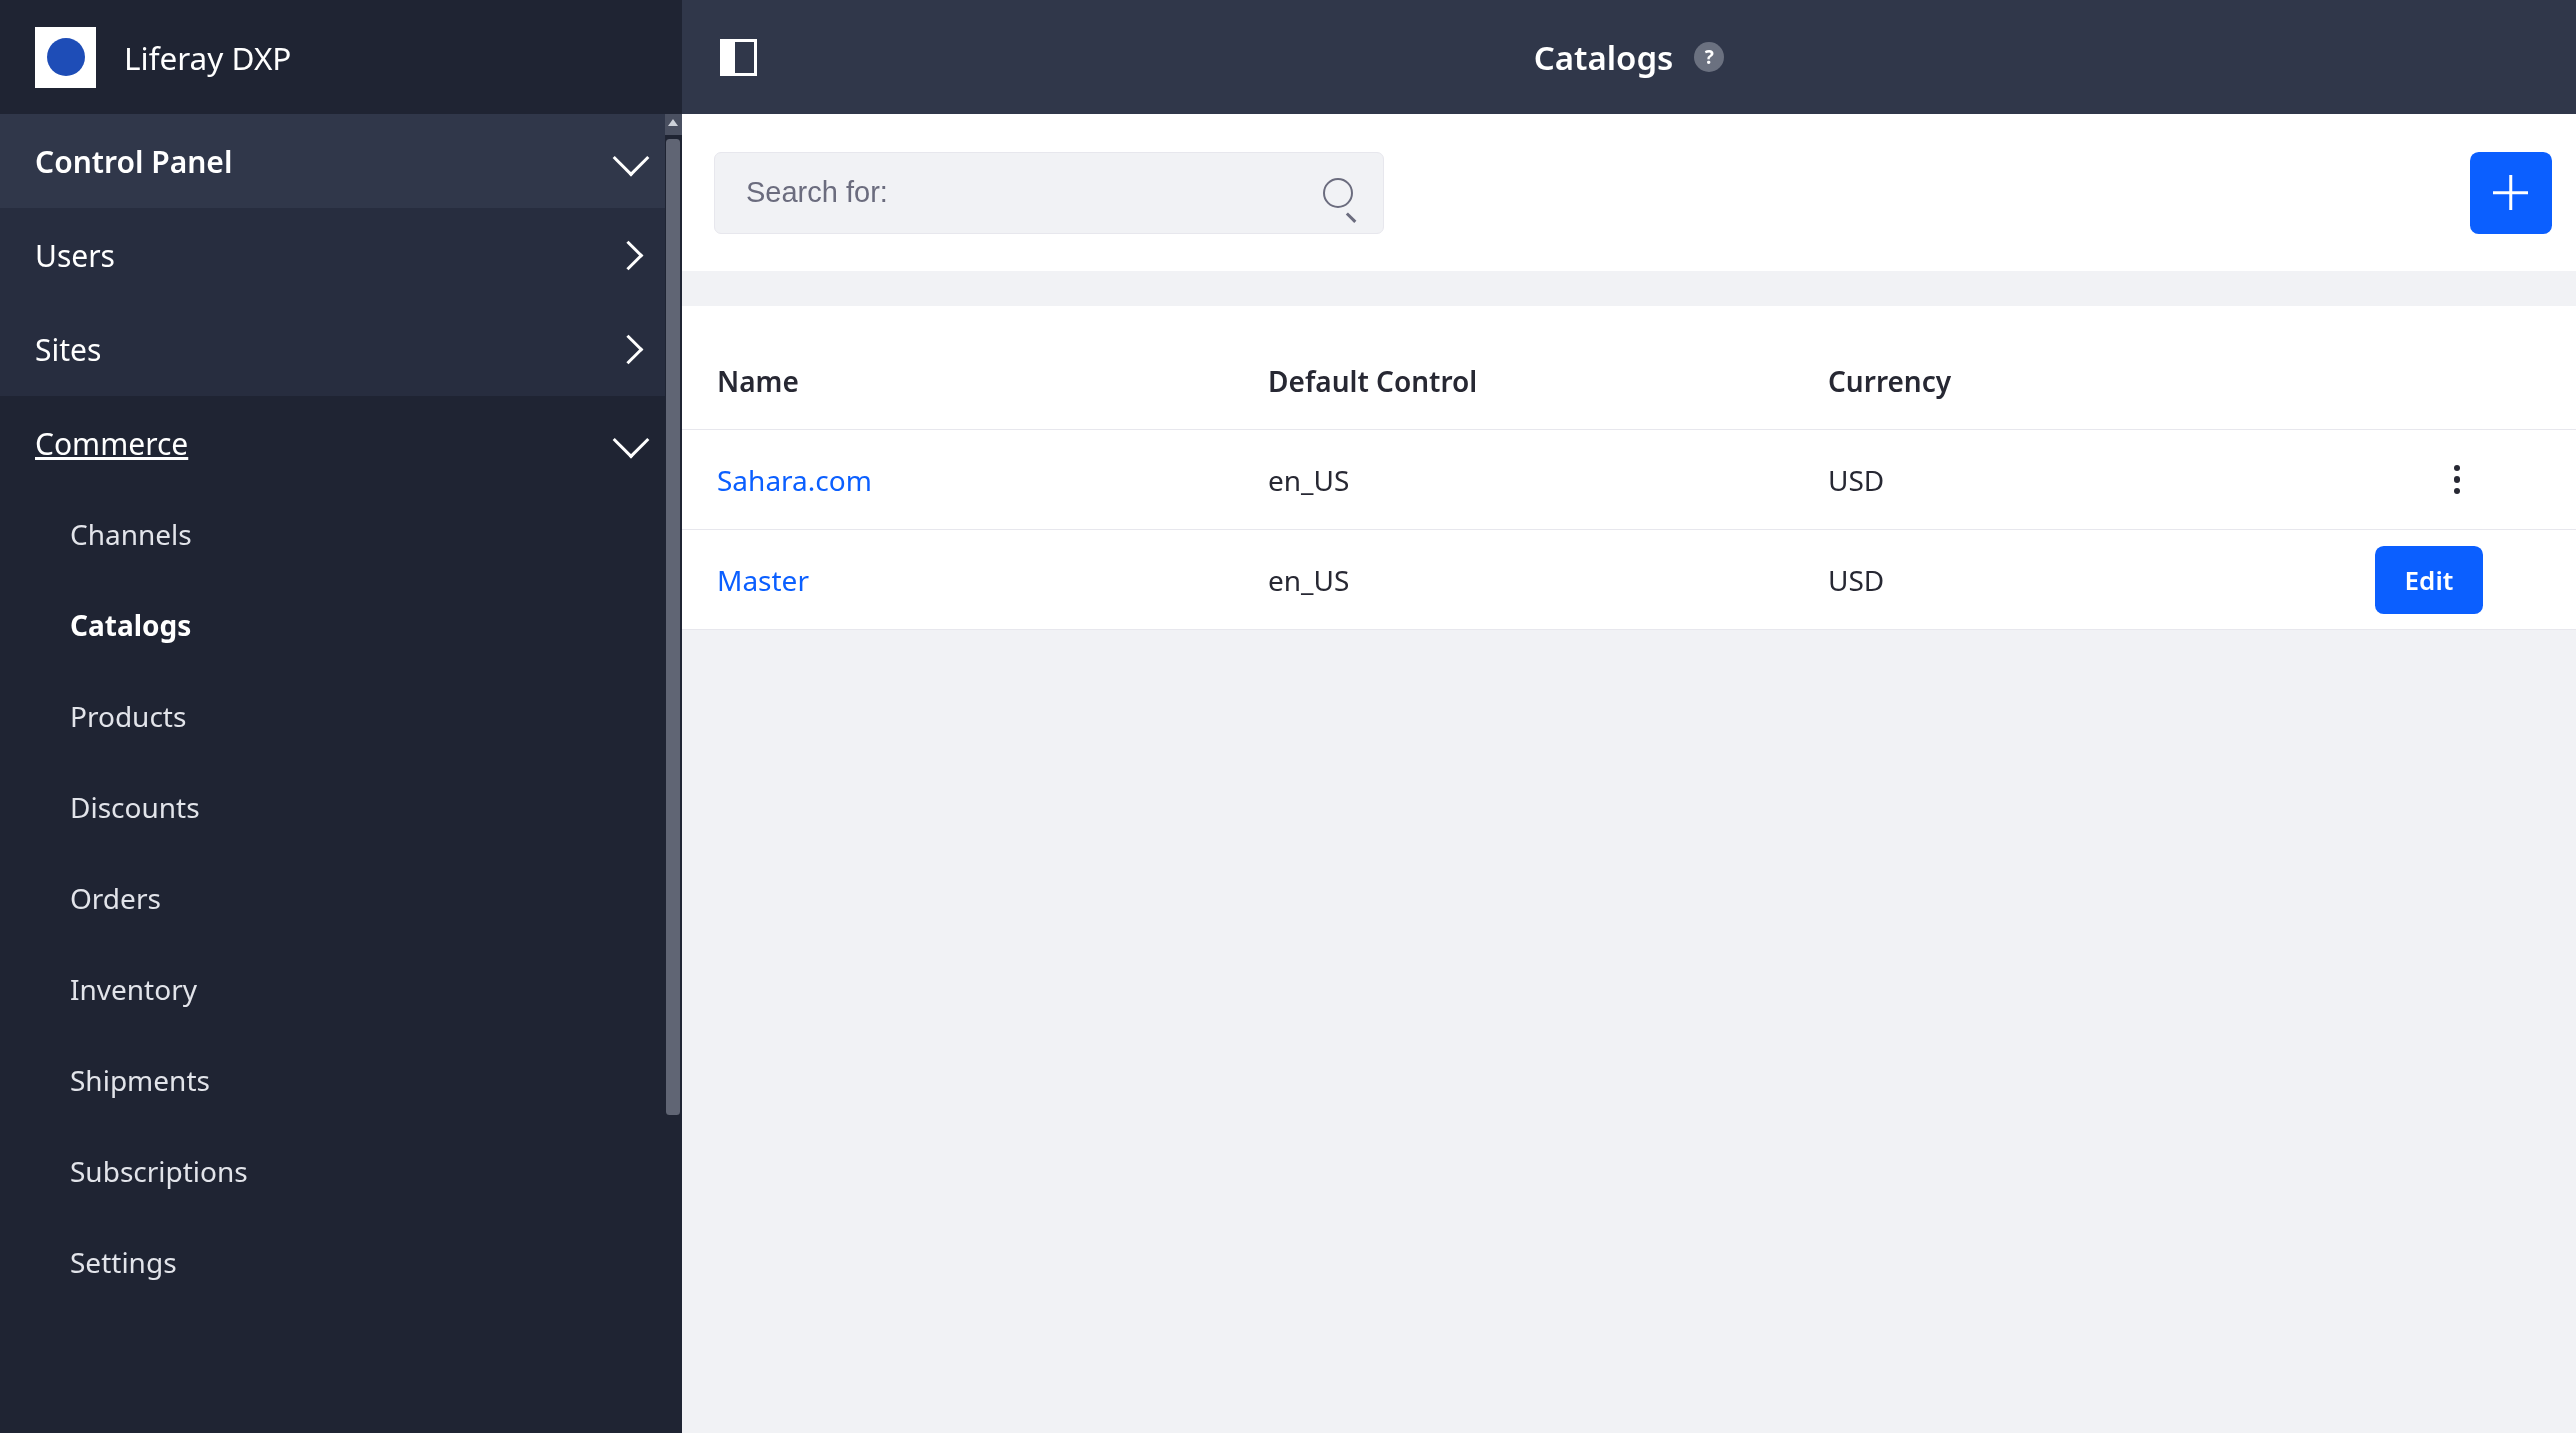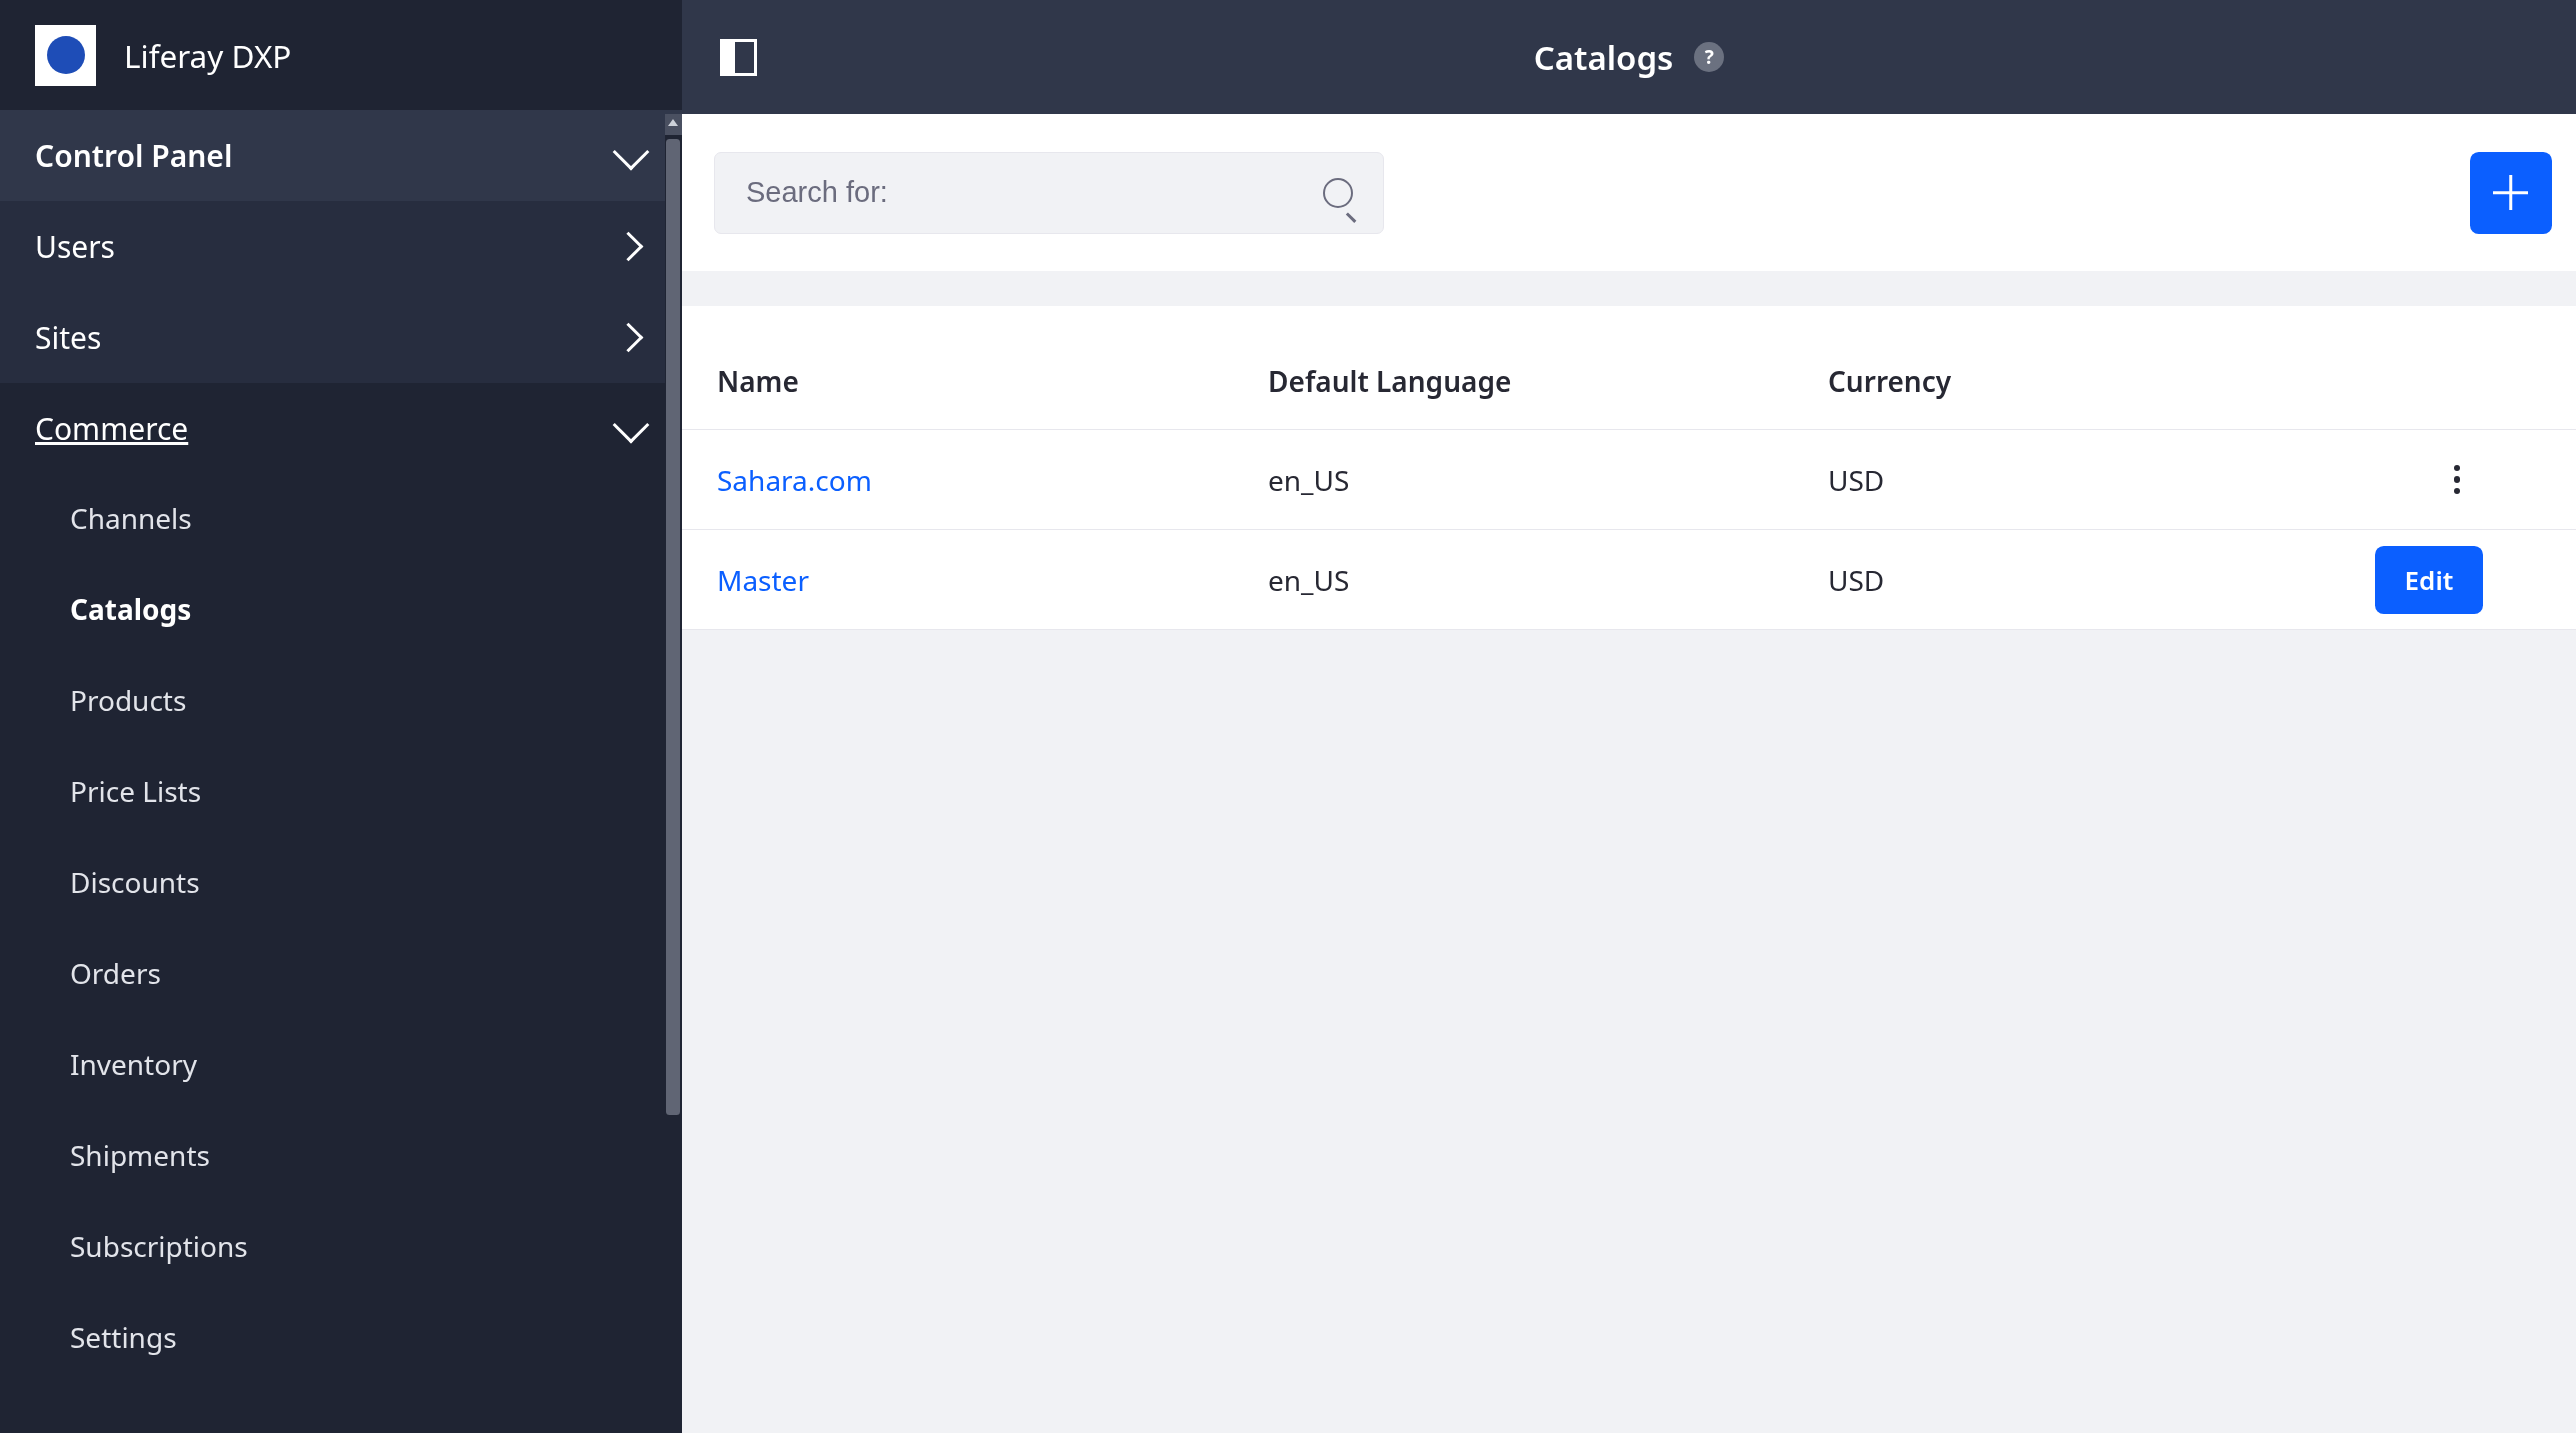--- a/index.html
+++ b/index.html
@@ -256,23 +256,20 @@
       <div class="sub-item">
         <span>Channels</span>
       </div>
       <div class="sub-item active">
         <span>Catalogs</span>
       </div>
       <div class="sub-item">
         <span>Products</span>
       </div>
       <div class="sub-item">
-        <span>Price Lists</span>
-      </div>
-      <div class="sub-item">
         <span>Discounts</span>
       </div>
       <div class="sub-item">
         <span>Orders</span>
       </div>
       <div class="sub-item">
         <span>Inventory</span>
       </div>
       <div class="sub-item">
         <span>Shipments</span>
@@ -308,21 +305,21 @@
       <div class="add-btn">
         <span class="plus-icon"></span>
       </div>
     </div>
 
     <div class="content-gap"></div>
 
     <section class="table-shell">
       <div class="thead">
         <div class="cell">Name</div>
-        <div class="cell">Default Language</div>
+        <div class="cell">Default Control</div>
         <div class="cell">Currency</div>
         <div class="cell"></div>
         <div class="cell"></div>
       </div>
 
       <div class="trow">
         <div class="cell link">Sahara.com</div>
         <div class="cell">en_US</div>
         <div class="cell">USD</div>
         <div class="cell action-cell">

